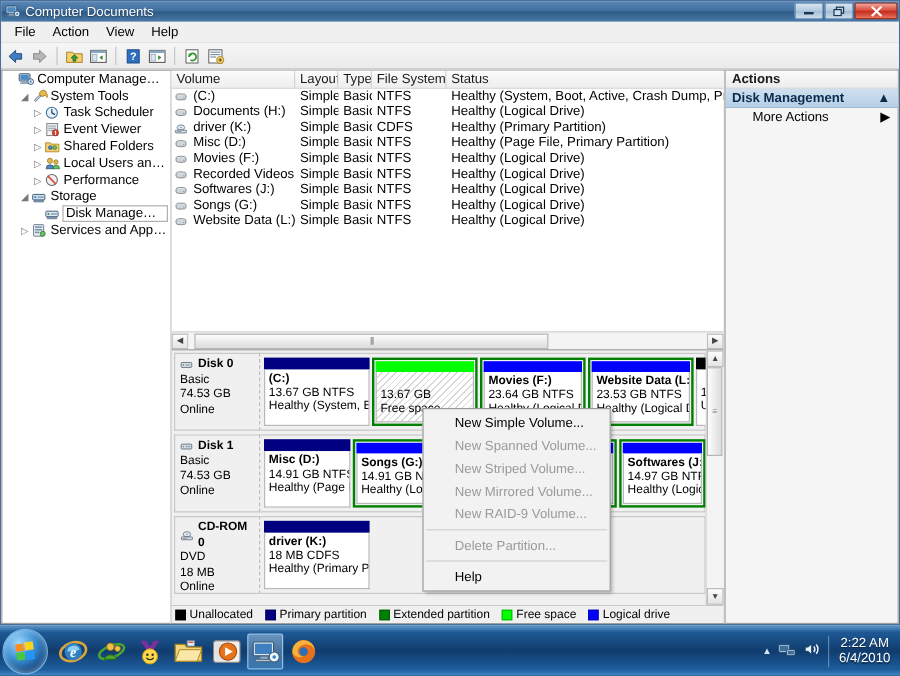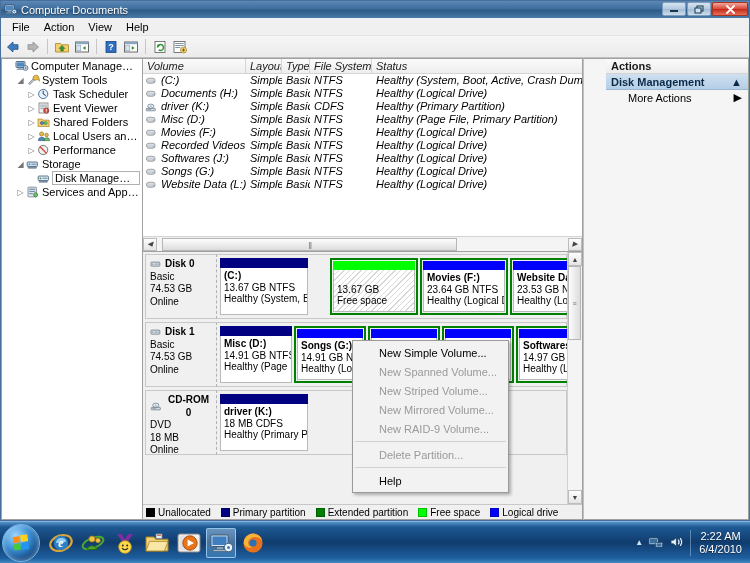--- a/index.html
+++ b/index.html
@@ -109,21 +109,21 @@
   .tnode.sel .tlabel {
     background:#fff; border:1px solid #b0b0b0; padding:0 2px; margin-left:-1px;
   }
   .tlabel { overflow:hidden; text-overflow:ellipsis; }
 
   
   .centerpane { flex:1; display:flex; flex-direction:column; min-width:0;
     border:1px solid #a0a0a0; background:#fff; }
 
   
-  .vollist { height:192px; display:flex; flex-direction:column; flex:none; background:#fff;font-style:italic; }
+  .vollist { height:232px; display:flex; flex-direction:column; flex:none; background:#fff; }
   .volhdr { display:flex; height:15px; background:linear-gradient(180deg,#fbfbfb,#eeeeee);
             border-bottom:1px solid #d4d4d4; flex:none; }
   .volhdr div {
     font-size:11px; color:#1a1a1a; padding-left:4px; line-height:14px;
     border-right:1px solid #d4d4d4; overflow:hidden; white-space:nowrap;
   }
   .c-vol { width:103px; } .c-lay { width:36px; } .c-typ { width:28px; }
   .c-fs  { width:62px; }  .c-st  { flex:1; border-right:none !important; }
   .volrows { flex:1; overflow:hidden; }
   .volrow { display:flex; height:13px; align-items:center; font-size:11px; color:#000; }
@@ -146,21 +146,21 @@
   
   .diskview { flex:1; background:#f0f0f0; display:flex; min-height:0;
     border-top:1px solid #a0a0a0; position:relative; }
   .disks { flex:1; overflow:hidden; padding:2px 0 0 2px; }
   .diskrow { display:flex; height:65px; margin-bottom:3px; }
   .diskhead {
     width: 72px; flex:none; background:#f0f0f0; border:1px solid #c8c8c8;
     border-right:1px dashed #b0b0b0; padding:3px 4px; font-size:10px; color:#000;
     line-height:12.5px;
   }
-  .diskhead .dh-title { font-weight:bold; display:flex; align-items:center; gap:2px;text-align:center; }
+  .diskhead .dh-title { font-weight:bold; display:flex; align-items:center; gap:2px; }
   .diskbars { flex:1; display:flex; background:#f0f0f0;
       border:1px solid #c8c8c8; border-left:none; padding:3px; gap:0; min-width:0; }
 
   .part { display:flex; flex-direction:column; margin-right:2px; min-width:0; position:relative; }
   .part .cap { height:10px; flex:none; }
   .part .pbody {
     flex:1; background:#fff; border:1px solid #b9b9b9; border-top:none;
     padding:2px 3px; font-size:10px; line-height:11.5px; overflow:hidden;
     white-space:nowrap;
   }
@@ -184,22 +184,22 @@
      display:flex; align-items:center; justify-content:center; font-size:7px; color:#777; }
 
   
   .legend { height:15px; flex:none; display:flex; align-items:center; gap:4px;
      padding-left:3px; background:#f0f0f0; border-top:1px solid #c8c8c8;
      font-size:10px; color:#000; }
   .legend .li { display:flex; align-items:center; gap:3px; margin-right:6px; }
   .swatch { width:9px; height:9px; border:1px solid rgba(0,0,0,.25); flex:none; }
 
   
-  .actionpane { width:166px; flex:none; background:#f5f5f5;
-     border:1px solid #a0a0a0; border-left:1px solid #c0c0c0;padding-left:22px; }
+  .actionpane { width:145px; flex:none; background:#f5f5f5;
+     border:1px solid #a0a0a0; border-left:1px solid #c0c0c0; }
   .ap-title { height:15px; background:linear-gradient(180deg,#fbfbfb,#ececec);
      border-bottom:1px solid #d4d4d4; font-size:11px; font-weight:bold;
      padding-left:5px; line-height:14px; color:#1a1a1a; }
   .ap-sec { height:16px; display:flex; align-items:center; justify-content:space-between;
      padding:0 6px 0 5px; font-size:11px; font-weight:bold; color:#0a2a4a;
      background:linear-gradient(180deg,#cfe0f0,#b5cee6); border-bottom:1px solid #9ab8d4; }
   .ap-item { height:15px; display:flex; align-items:center; justify-content:space-between;
      padding:0 6px 0 22px; font-size:11px; color:#000; }
 
   
@@ -624,21 +624,21 @@
       </div>
       <div class="diskbars">
                   <div class="part" style="flex:0 0 88px;">
                 <div class="cap" style="background:#000080"></div>
                 <div class="pbody">
                   <b>(C:)</b><br>
                   <span>13.67 GB NTFS</span><br>
                   <span>Healthy (System, B</span>
                 </div>
               </div>
-                  <div class="part extended freespace" style="flex:0 0 88px;border-color:#008000;margin-left:20px;">
+                  <div class="part extended freespace" style="flex:0 0 88px;border-color:#008000;">
                 <div class="cap" style="background:#00FF00"></div>
                 <div class="pbody">
                   <b></b><br>
                   <span>13.67 GB</span><br>
                   <span>Free space</span>
                 </div>
               </div>
                   <div class="part extended" style="flex:0 0 88px;border-color:#008000;">
                 <div class="cap" style="background:#0000FF"></div>
                 <div class="pbody">

